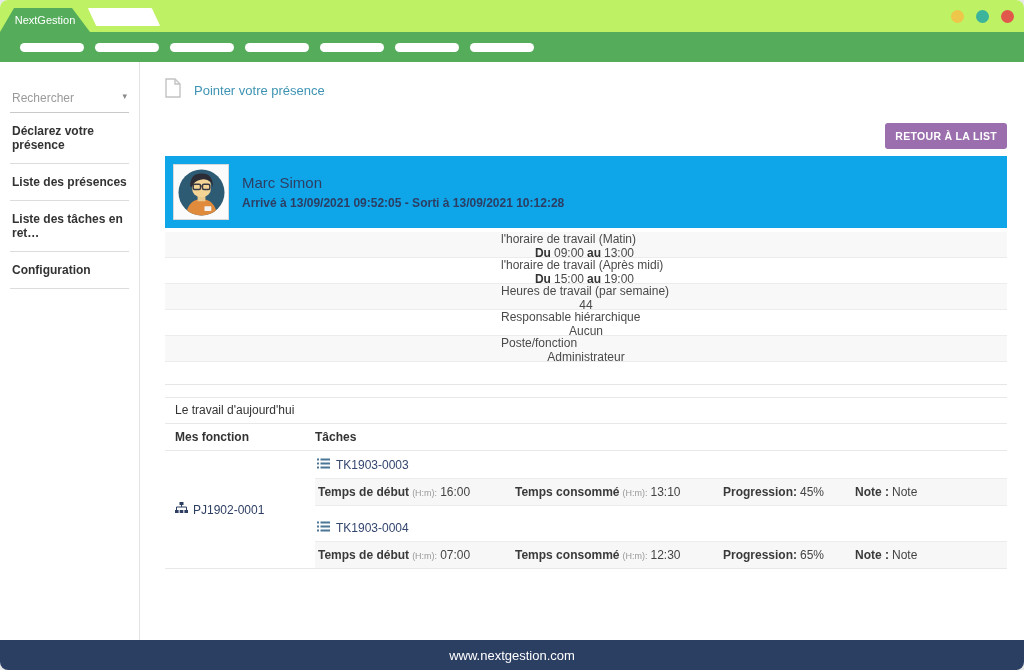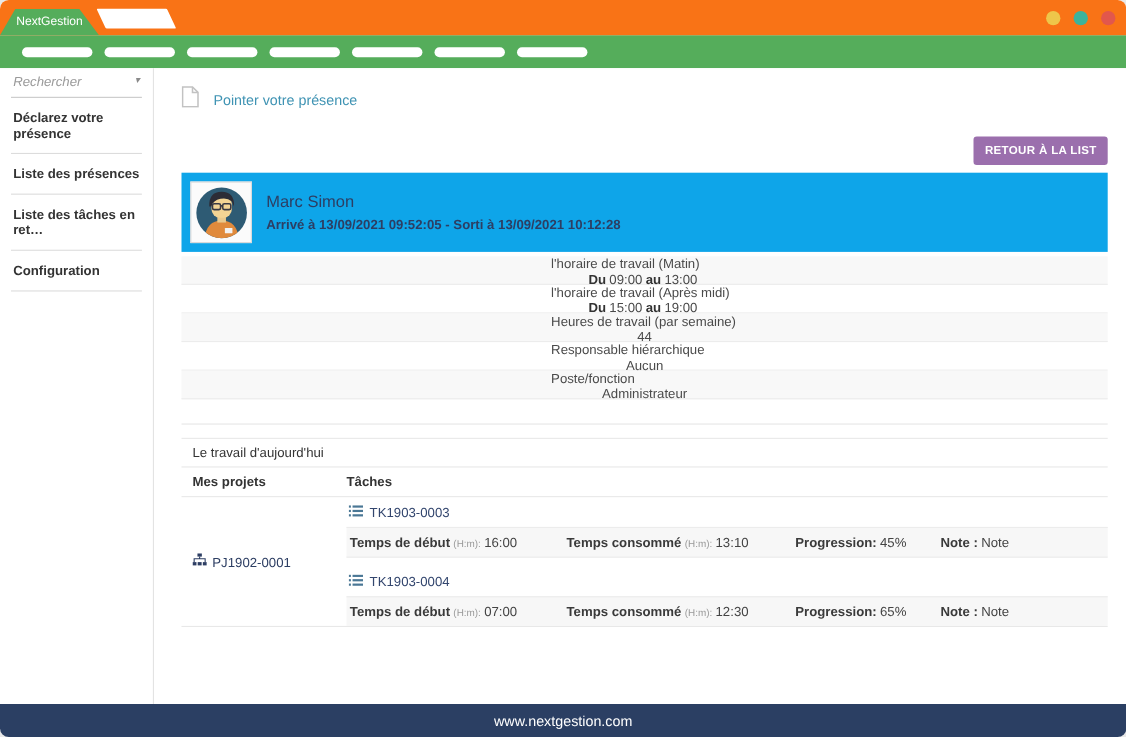--- a/index.html
+++ b/index.html
@@ -1,39 +1,39 @@
 <!DOCTYPE html>
 <html><head>
 <meta charset="utf-8">
 <style>
   html,body { margin:0; padding:0; background:#e8e8e8; }
   body { width:1024px; height:670px; font-family:"Liberation Sans", sans-serif; }
   .window { width:1024px; height:670px; background:#fff; border-radius:8px; overflow:hidden;
             display:flex; flex-direction:column; }
 
   
-  .titlebar { height:32px; background:#f97316; position:relative; flex:none; }
+  .titlebar { height:32px; background:#bef264; position:relative; flex:none; }
   .brand-tab { position:absolute; left:0; bottom:0; width:90px; height:24px; background:#55ad5b;
                clip-path:polygon(14px 0, 72px 0, 90px 100%, 0 100%);
                color:#fff; font-size:11px; display:flex; align-items:center; justify-content:center; }
   .ghost-tab { position:absolute; left:92px; top:8px; width:64px; height:18px; background:#fff;
                transform:skewX(25deg); border-radius:1px; }
   .dots { position:absolute; right:10px; top:0; height:32px; display:flex; align-items:center; gap:12px; }
   .dot { width:13px; height:13px; border-radius:50%; }
 
   
   .greenbar { height:30px; background:#55ad5b; flex:none; display:flex; align-items:center; padding-left:20px; }
   .pill { width:64px; height:9px; background:#fff; border-radius:5px; margin-right:11px; }
 
   
   .content { flex:1; display:flex; min-height:0; background:#fff; }
 
   .sidebar { width:140px; flex:none; border-right:1px solid #e3e3e3; padding:0 10px; box-sizing:border-box; }
-  .search { margin-top:0; display:flex; justify-content:space-between; align-items:flex-start;
-            border-bottom:1px solid #c9c9c9; padding:5px 2px 7px 2px; color:#9a9a9a; font-size:12px; cursor:pointer;font-style:italic; }
+  .search { margin-top:24px; display:flex; justify-content:space-between; align-items:flex-start;
+            border-bottom:1px solid #c9c9c9; padding:5px 2px 7px 2px; color:#9a9a9a; font-size:12px; cursor:pointer; }
   .caret { font-size:9px; color:#8a8a8a; }
   .side-item { font-size:12px; font-weight:bold; color:#333; padding:11px 2px; border-bottom:1px solid #dcdcdc; cursor:pointer; }
 
   .main { flex:1; padding:0 17px 0 25px; box-sizing:border-box; }
 
   .page-header { margin-top:16px; display:flex; align-items:center; gap:13px; }
   .page-title { font-size:13px; color:#3f93b3; cursor:pointer; }
 
   .btn-row { margin-top:21px; text-align:right; }
   .btn-back { display:inline-block; background:#9b6fad; color:#fff; font-size:10.5px; font-weight:bold;
@@ -192,21 +192,21 @@
           <div class="dlabel">Poste/fonction</div>
           <div class="dvalue">Administrateur</div>
         </div>
       </div>
 
       <div class="divider"></div>
 
       <div class="table2">
         <div class="t2-title">Le travail d'aujourd'hui</div>
         <div class="t2-cols">
-          <div class="col-projects">Mes projets</div>
+          <div class="col-projects">Mes fonction</div>
           <div class="col-tasks">Tâches</div>
         </div>
         <div class="t2-body">
           <div class="project-cell">
             <span>
               <svg width="13" height="12" viewBox="0 0 13 12">
                 <rect x="4.5" y="0" width="4" height="3" fill="#2d3e63"></rect>
                 <path d="M6.5 3 v2 M1.5 8 v-3 h10 v3" stroke="#2d3e63" stroke-width="1" fill="none"></path>
                 <rect x="0" y="8" width="3.6" height="3" fill="#2d3e63"></rect>
                 <rect x="4.7" y="8" width="3.6" height="3" fill="#2d3e63"></rect>

